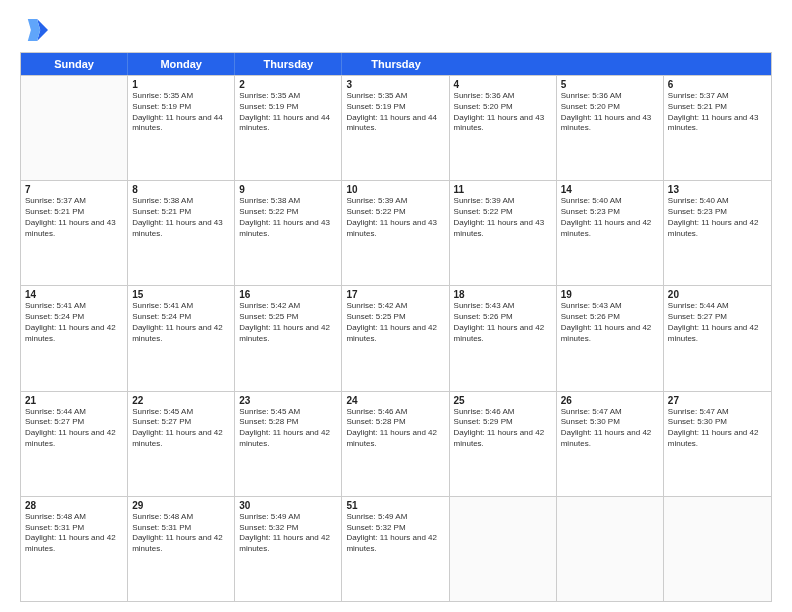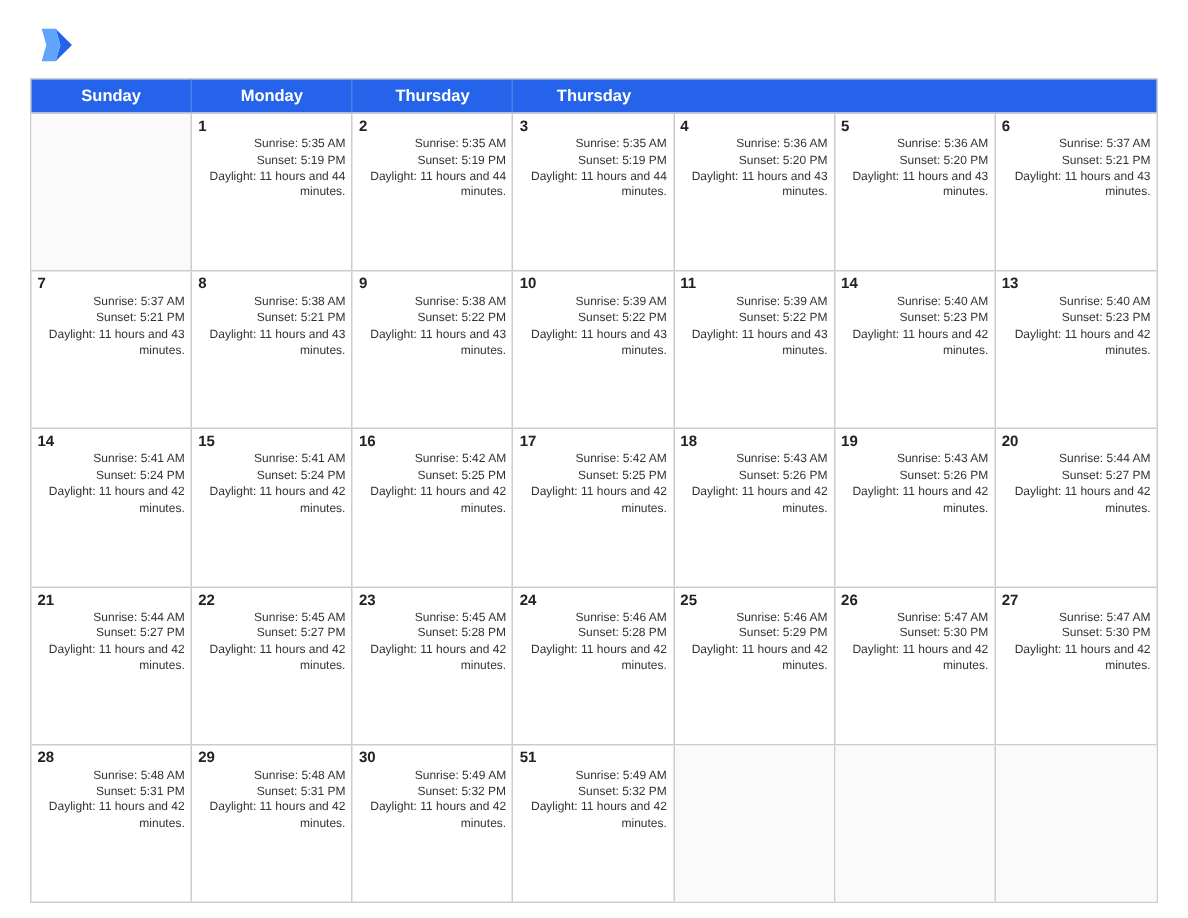--- a/index.html
+++ b/index.html
@@ -98,21 +98,20 @@
       font-size: 10px;
       font-weight: bold;
       color: #222;
       display: block;
       margin-bottom: 1px;
     }
     .cell-text {
       font-size: 8px;
       line-height: 1.35;
       color: #333;
-      text-align: right;
     }
   </style>
 </head>
 <body>
 
 <div class="page">
   <div class="header">
     <div class="logo">
       <svg class="logo-icon" viewBox="0 0 36 36">
         <polygon points="22,4 36,18 22,32 26,18" fill="#2563eb"></polygon>

